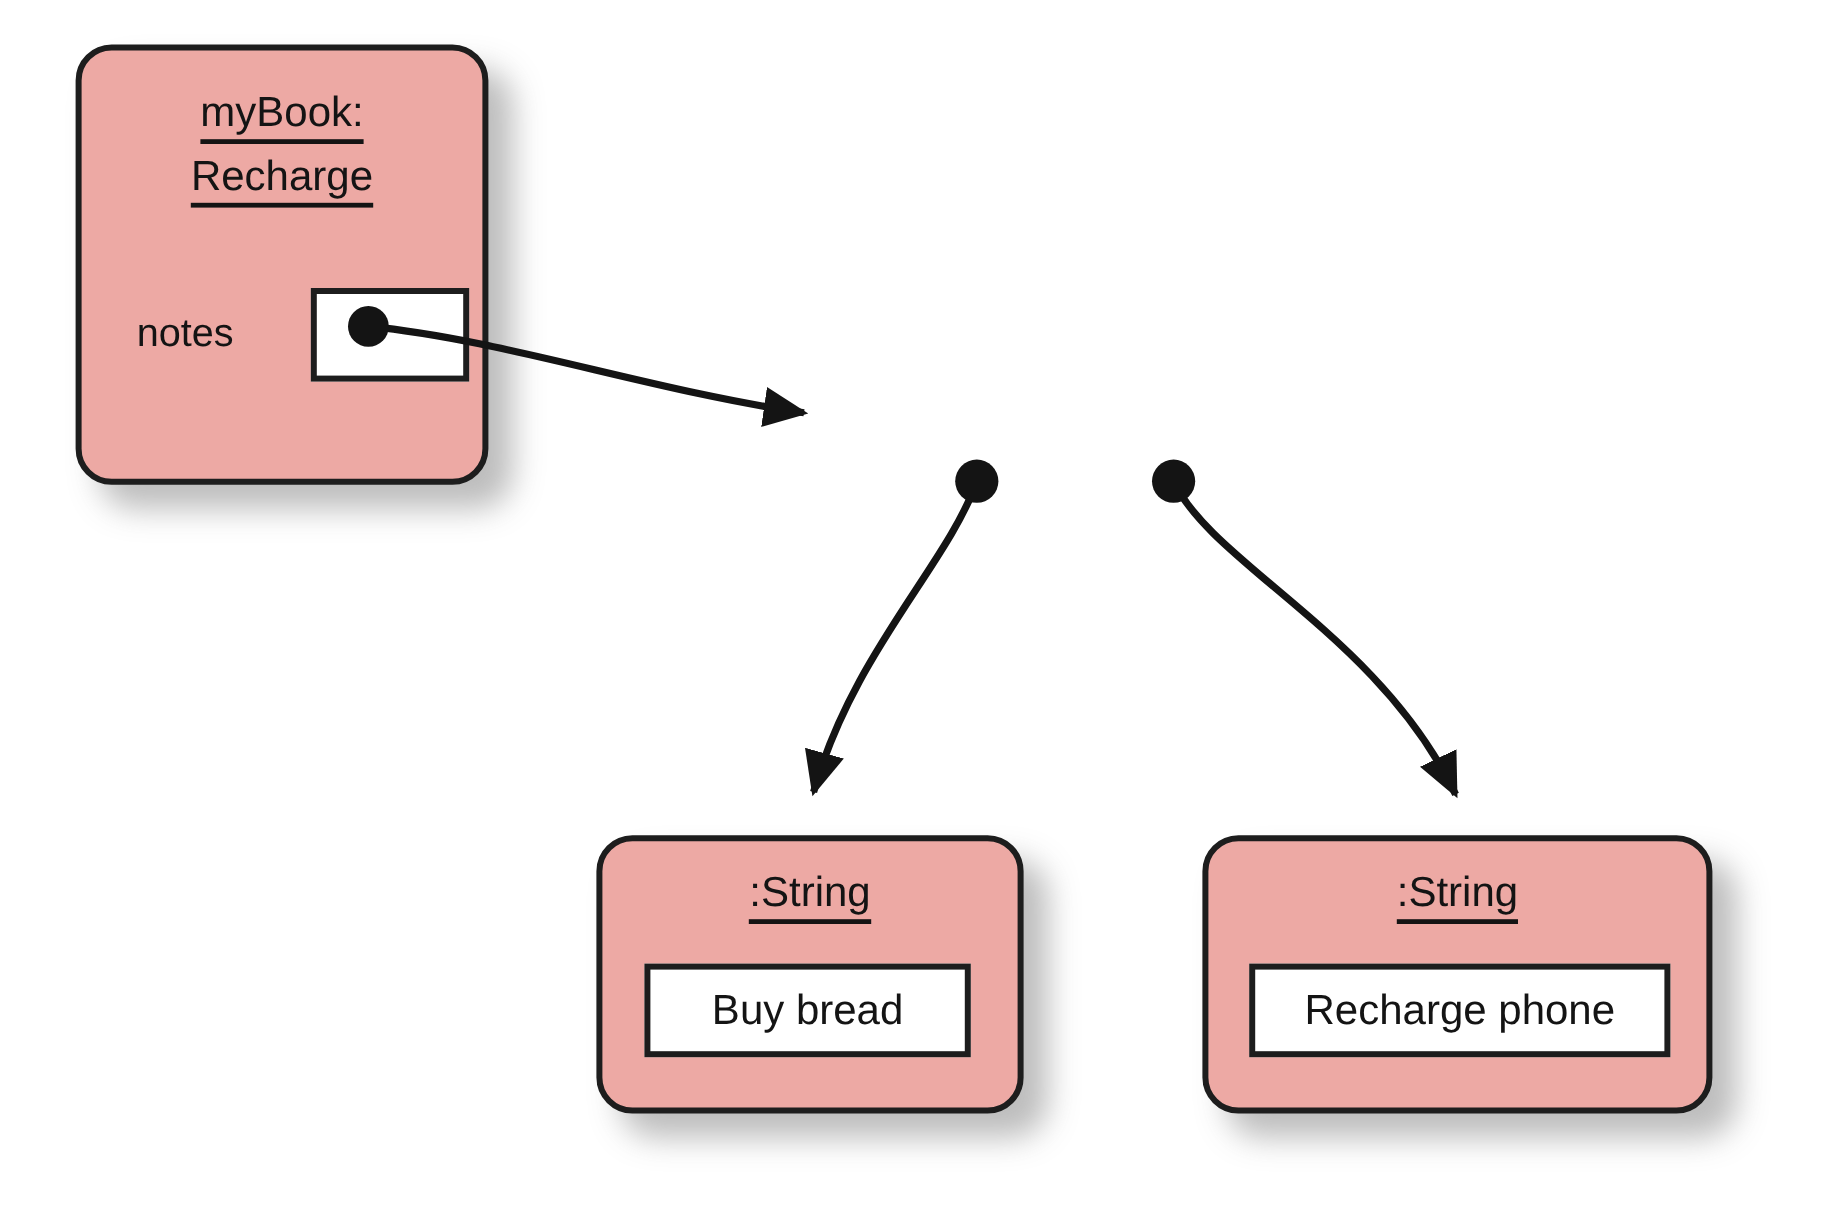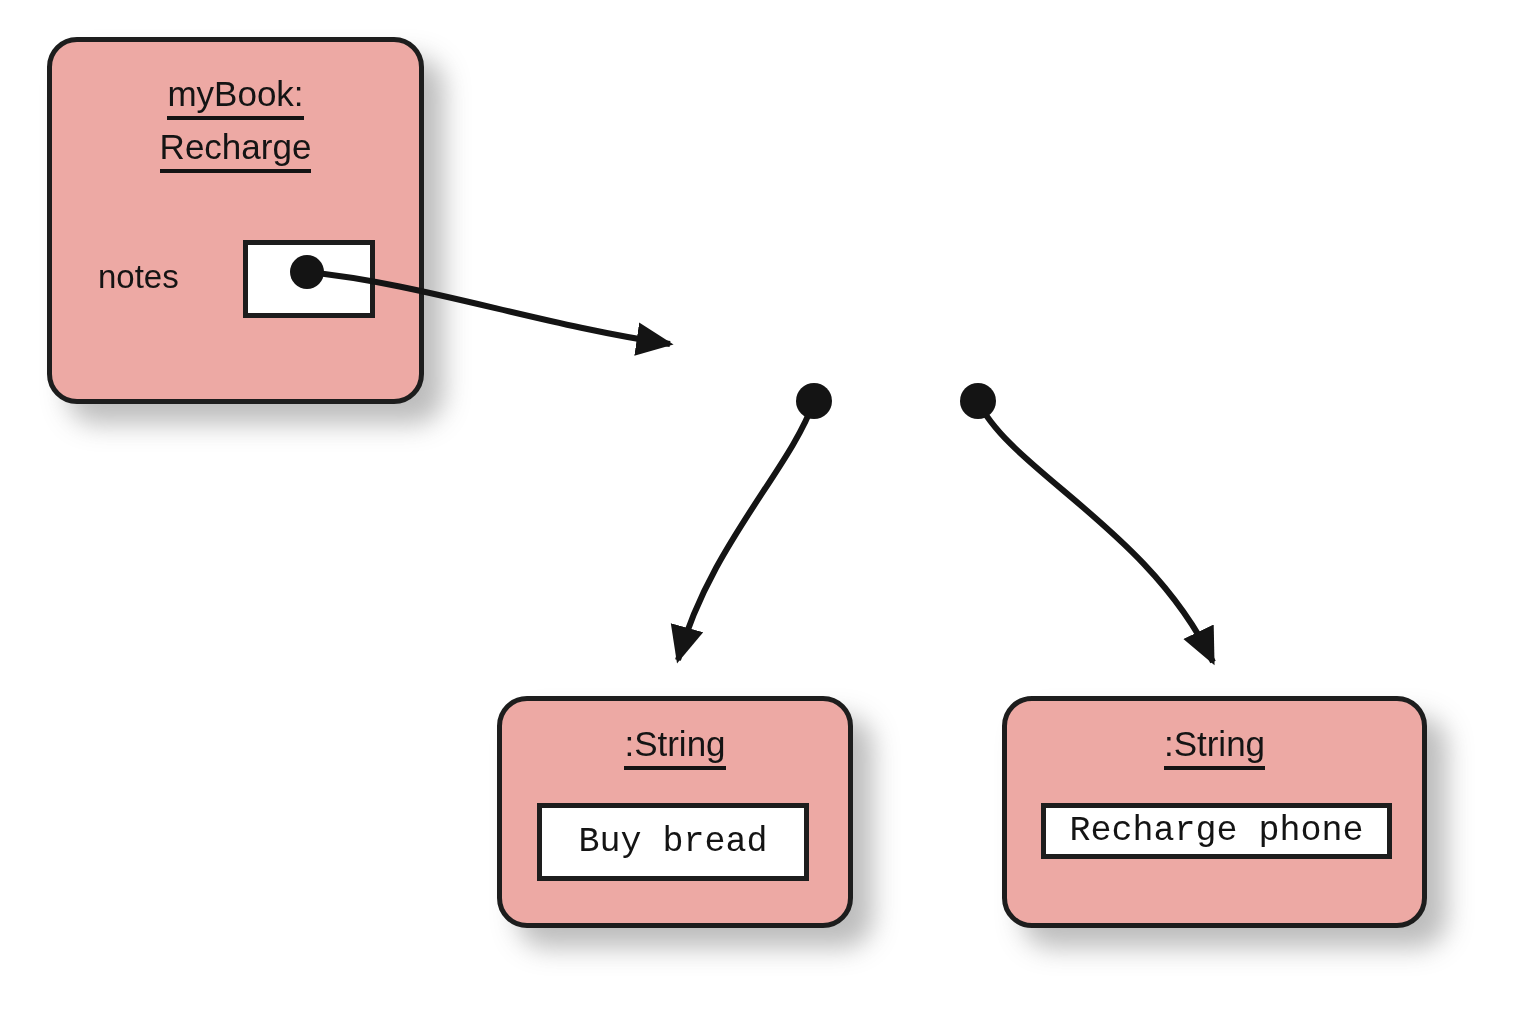--- a/index.html
+++ b/index.html
@@ -55,21 +55,20 @@
     white-space: nowrap;
     text-align: right;
   }
 
   
   .cell {
     position: absolute;
     box-sizing: border-box;
     background: #ffffff;
     border: 5px solid #1d1d1d;
-    font-family: Liberation Mono, monospace;
   }
   .cell-text {
     position: absolute;
     left: 0; right: 0; top: 50%;
     transform: translateY(-50%);
     text-align: center;
     color: #141414;
     font-size: 35px;
     white-space: nowrap;
   }
@@ -88,21 +87,21 @@
     stroke: #141414;
     stroke-width: 6;
   }
   .refdot { fill: #141414; }
 </style>
 </head>
 <body>
 
 <div id="canvas">
 
-  <div class="obj" style="left:47px; top:37px; width:377px; height:367px;">
+  <div class="obj" style="left:63px; top:37px; width:344px; height:367px;">
 
     <div class="obj-title title-2line" style="top:32px;">
       <span class="ul">myBook:</span><br>
       <span class="ul">Recharge</span>
     </div>
 
     <div class="field-label" style="left:46px; top:216px;">notes</div>
 
     <div class="cell" style="left:191px; top:198px; width:132px; height:78px;"></div>
   </div>
@@ -118,21 +117,21 @@
       <div class="cell-text">Buy bread</div>
     </div>
   </div>
 
   <div class="obj" style="left:1002px; top:696px; width:425px; height:232px;">
 
     <div class="obj-title" style="top:23px;">
       <span class="ul">:String</span>
     </div>
 
-    <div class="cell" style="left:34px; top:102px; width:351px; height:56px;">
+    <div class="cell" style="left:34px; top:102px; width:351px; height:78px;">
       <div class="cell-text">Recharge phone</div>
     </div>
   </div>
 
   <svg id="wires" viewBox="0 0 1518 1018">
     <defs>
       <marker id="arrowhead" markerWidth="7" markerHeight="7" refX="5.6" refY="3.0" orient="auto" markerUnits="strokeWidth">
         <path d="M0,0.2 L6.2,3.0 L0,5.8 z" fill="#141414"></path>
       </marker>
     </defs>

